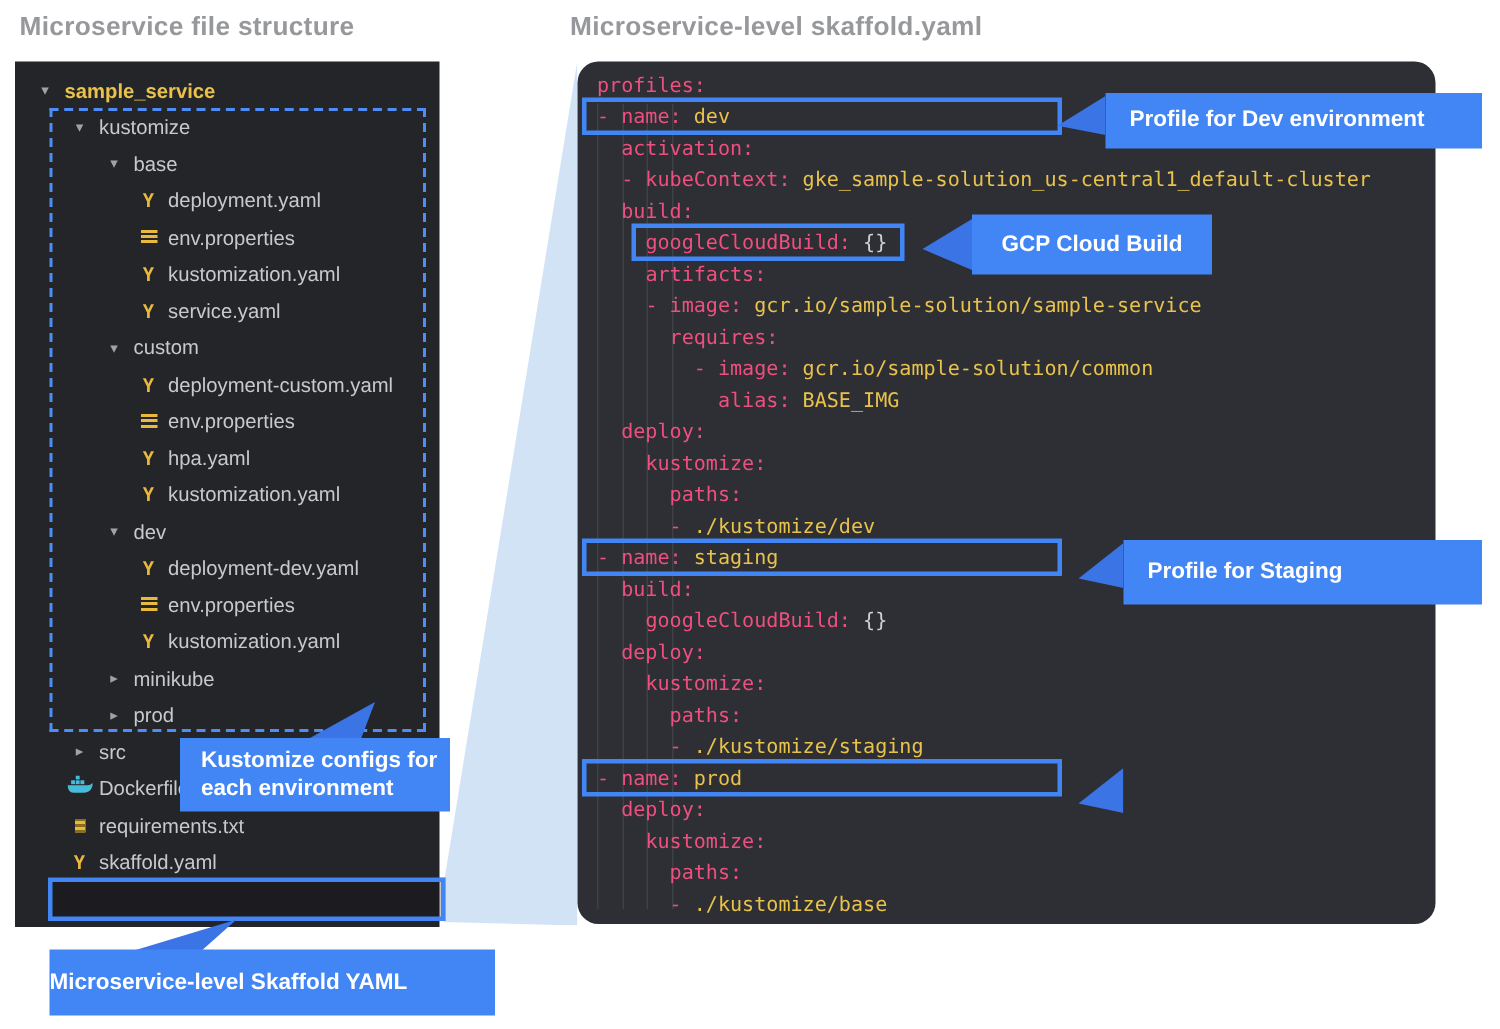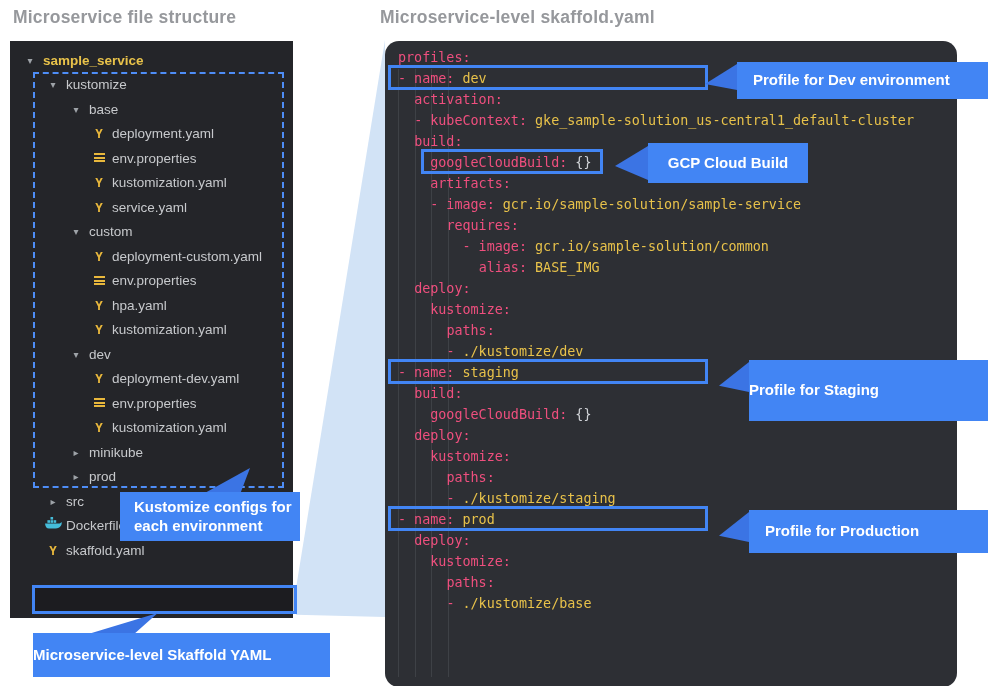--- a/index.html
+++ b/index.html
@@ -34,21 +34,21 @@
       background-clip:content-box; background-color:#e9b83c; }
   .lbl { margin-left:5px; }
   .lbl-root { color:#e8c24a; font-weight:bold; }
 
   .dashed-outline { position:absolute; left:23px; top:31px; width:251px; height:416px;
                     border:2px dashed #4e8df6; pointer-events:none; }
   .skaffold-box { position:absolute; left:32px; top:585px; width:265px; height:29px;
                   border:3px solid #4285f4; background:rgba(0,0,0,0.22); z-index:3; }
 
   
-  .code-panel { position:absolute; left:385px; top:41px; width:572px; height:646px;
+  .code-panel { position:absolute; left:385px; top:41px; width:572px; height:575px;
                 background:#2d2f34;border-radius:14px; }
   .iguide { position:absolute; top:28px; bottom:10px; width:1px; background:#3e4146; }
   .code { position:absolute; left:0; top:0; right:0; padding:6px 0 0 13px;
           font-family:"DejaVu Sans Mono", monospace; font-size:13.4px; line-height:21px; }
   .code-line { white-space:pre; height:21px; }
   .tk-k { color:#ef4f7e; }
   .tk-v { color:#e8c24a; }
   .tk-w { color:#cfd2d6; }
   .tk-t { color:#9aa0a6; }
   .hl-box { position:absolute; border:3px solid #4285f4; z-index:2; }
@@ -56,21 +56,21 @@
   
   .callout { position:absolute; background:#4285f4; color:#ffffff; font-weight:bold;
              font-size:15px; display:flex; align-items:center; z-index:6; line-height:1.25; }
   .pointer { position:absolute; background:#3b74e4; z-index:5; }
   .co-dev      { left:737px; top:62px;  width:251px; height:37px; padding-left:16px; }
   .pt-dev      { left:705px; top:64px;  width:32px;  height:28px;
                  clip-path:polygon(0% 71%, 100% 0%, 100% 93%); }
   .co-gcb      { left:648px; top:143px; width:160px; height:40px; justify-content:center; }
   .pt-gcb      { left:615px; top:146px; width:33px;  height:34px;
                  clip-path:polygon(0% 59%, 100% 0%, 100% 100%); }
-  .co-staging  { left:749px; top:360px; width:239px; height:61px; }
+  .co-staging  { left:749px; top:360px; width:239px; height:43px; padding-left:16px; }
   .pt-staging  { left:719px; top:362px; width:30px;  height:30px;
                  clip-path:polygon(0% 79%, 100% 0%, 100% 100%); }
   .co-prod     { left:749px; top:510px; width:239px; height:43px; padding-left:16px; }
   .pt-prod     { left:719px; top:512px; width:30px;  height:30px;
                  clip-path:polygon(0% 79%, 100% 0%, 100% 100%); }
   .co-kustomize{ left:120px; top:492px; width:180px; height:49px; padding:6px 0 6px 14px; z-index:7; }
   .pt-kustomize{ left:203px; top:468px; width:47px;  height:26px; z-index:7;
                  clip-path:polygon(0% 100%, 79% 100%, 100% 0%); }
   .co-skaffold { left:33px;  top:633px; width:297px; height:44px; padding-left:0; }
   .pt-skaffold { left:85px;  top:612px; width:75px;  height:23px;
@@ -175,20 +175,26 @@
           <span class="glyph"><svg width="17" height="14" viewBox="0 0 17 14">
               <g fill="#45bcd9">
                 <rect x="5.5" y="0" width="2.6" height="2.6"></rect>
                 <rect x="2.4" y="3.2" width="2.6" height="2.6"></rect>
                 <rect x="5.5" y="3.2" width="2.6" height="2.6"></rect>
                 <rect x="8.6" y="3.2" width="2.6" height="2.6"></rect>
                 <path d="M0 6.5 h13.5 c1.5 0 2.6-.8 3.1-1.6 .3.8.2 2.7-.9 4.2-1 1.4-2.6 2.4-5.2 2.4 H4 C1.5 11.5.3 9.5 0 6.5z"></path>
               </g>
             </svg></span>
           <span class="lbl">Dockerfile</span>
+        </div>
+        <div class="tree-row" style="padding-left: 35px;">
+          <span class="glyph" style="display: inline-flex; justify-content: center;">
+            <span class="ic-txt"></span>
+          </span>
+          <span class="lbl">requirements.txt</span>
         </div>
         <div class="tree-row" style="padding-left: 35px;">
           <span class="glyph ic-y">Y</span>
           <span class="lbl">skaffold.yaml</span>
         </div>
       </div>
   </div>
   <div class="skaffold-box"></div>
 
   <div class="code-panel">
@@ -236,21 +242,20 @@
   <div class="pointer pt-dev"></div>
   <div class="callout co-dev">Profile for Dev environment</div>
 
   <div class="pointer pt-gcb"></div>
   <div class="callout co-gcb">GCP Cloud Build</div>
 
   <div class="pointer pt-staging"></div>
   <div class="callout co-staging">Profile for Staging</div>
 
   <div class="pointer pt-prod"></div>
-  <div class="callout co-prod">Profile for Production</div>
 
   <div class="pointer pt-kustomize"></div>
   <div class="callout co-kustomize">Kustomize configs for each environment</div>
 
   <div class="pointer pt-skaffold"></div>
   <div class="callout co-skaffold">Microservice-level Skaffold YAML</div>
 
 </div>
 
 </body></html>

